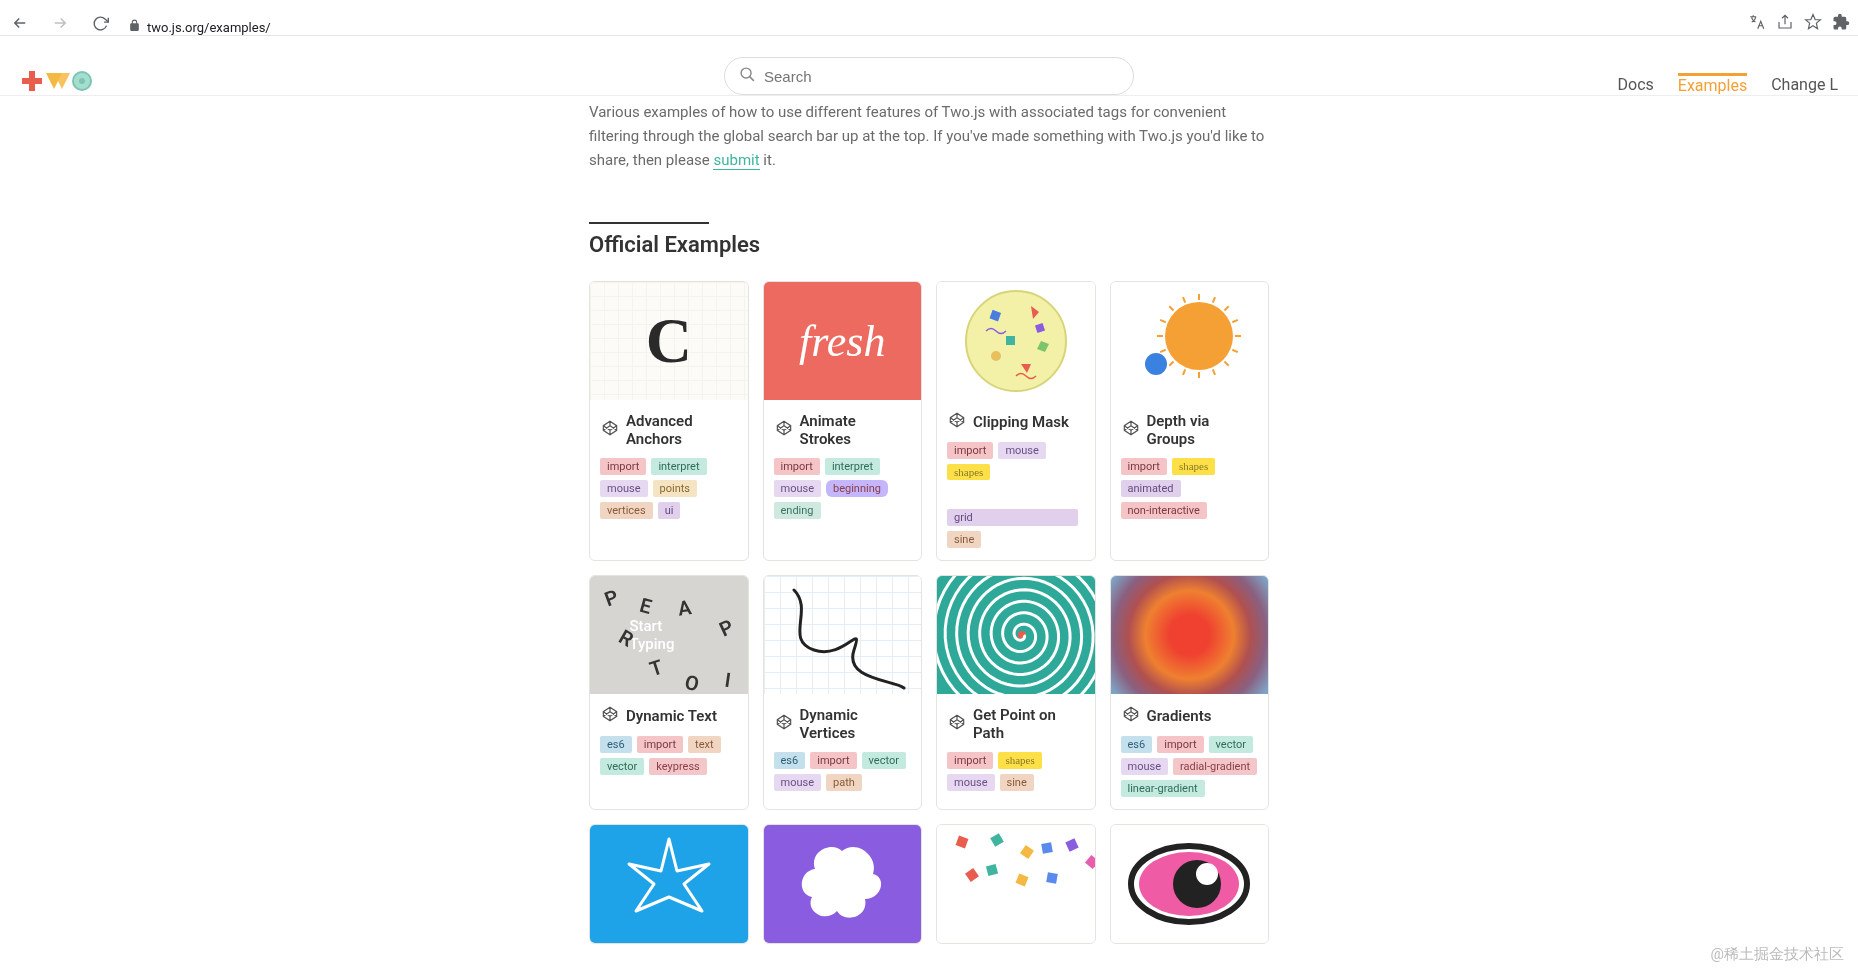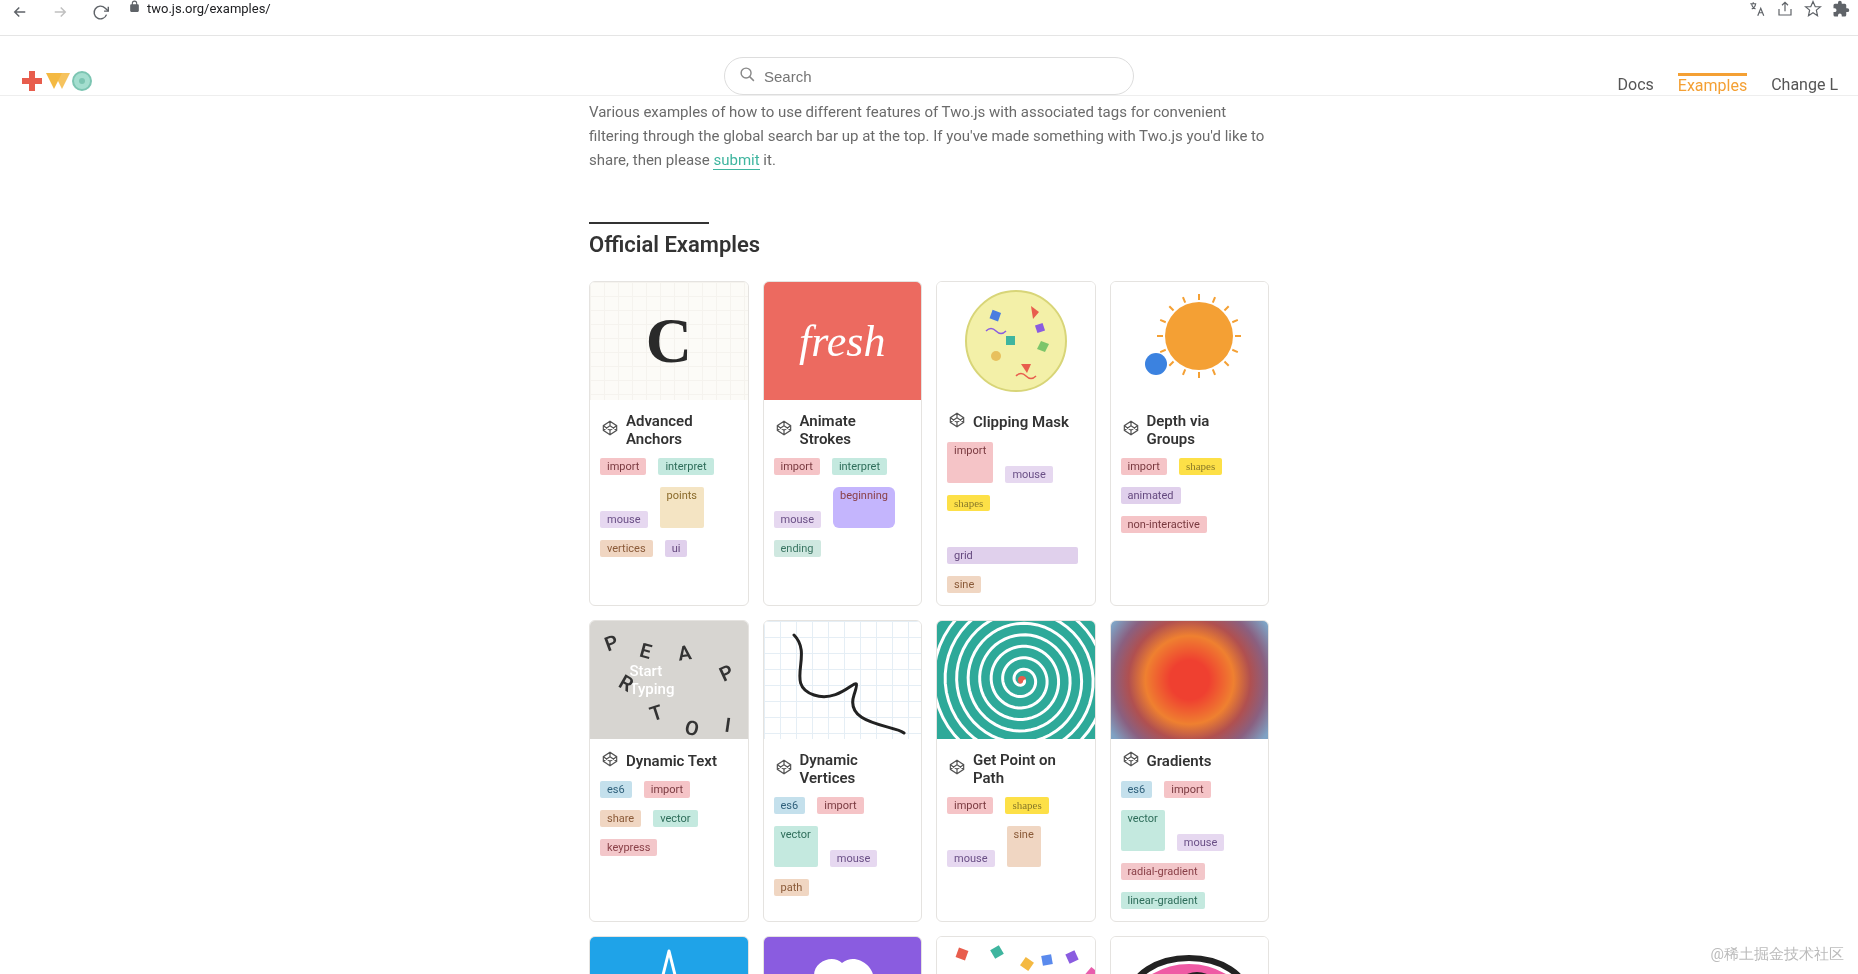--- a/index.html
+++ b/index.html
@@ -1,18 +1,18 @@
 <!DOCTYPE html>
 <html><head>
 <meta charset="utf-8">
 <style>
 * { box-sizing: border-box; margin: 0; padding: 0; }
 body { font-family: -apple-system, BlinkMacSystemFont, "Segoe UI", Roboto, sans-serif; background: #fff; color: #333; }
 
-.browser-bar { display: flex; align-items: flex-start; height: 36px; padding: 0 8px; border-bottom: 1px solid #e5e5e5; gap: 16px; }
+.browser-bar { display: flex; align-items: flex-end; height: 36px; padding: 0 8px; border-bottom: 1px solid #e5e5e5; gap: 16px; }
 .browser-bar .nav-btn { width: 24px; height: 24px; display:flex; align-items:center; justify-content:center; color:#5f6368; cursor:pointer; }
 .browser-bar .nav-btn.disabled { color:#c0c0c0; }
 .url-bar { display:flex; align-items:center; gap:6px; font-size:13px; color:#202124; flex:1; }
 .lock-icon { color:#5f6368; }
 .browser-right { display:flex; gap:10px; align-items:center; color:#5f6368; }
 
 .topbar { display:flex; align-items:flex-end; height:60px; padding:0 20px; border-bottom:1px solid #eee; position:relative;}
 .logo { display:flex; gap:0; align-items:center; }
 .searchbox { position:absolute; left:50%; transform:translateX(-50%); display:flex; align-items:center; width:410px; height:38px; border:1px solid #ddd; border-radius:22px; padding:0 14px; gap:8px; }
 .searchbox input { flex:1; border:none; outline:none; font-size:15px; background:transparent; }
@@ -25,25 +25,25 @@
 .intro a { color:#3fb59f; text-decoration:none; border-bottom:1px solid #3fb59f;}
 .section-divider { width:120px; height:2px; background:#333; margin-top:50px;}
 h2.section-title { font-size:22px; font-weight:600; margin-top:8px; color:#333; }
 
 .grid { display:grid; grid-template-columns: repeat(4, 1fr); gap:14px; margin-top:24px; }
 .card { border:1px solid #e5e3e0; border-radius:6px; overflow:hidden; display:flex; flex-direction:column; background:#fff; cursor:pointer;}
 .thumb { height:118px; display:flex; align-items:center; justify-content:center; position:relative; overflow:hidden;}
 .card-title-row { display:flex; align-items:center; gap:8px; padding:12px 12px 10px; }
 .codepen-icon { width:16px; height:16px; color:#555;}
 .card-title { font-size:15px; font-weight:600; color:#333; }
-.tags { display:flex; flex-wrap:wrap; gap:12px; padding: 0 10px 12px; }
+.tags { display:flex; flex-wrap:wrap; gap:5px; padding: 0 10px 12px; }
 .tag { font-size:11px; padding:2px 7px; border-radius:2px; }
 .tag.import { background:#f5c4c7; color:#7a3a40;}
 .tag.interpret { background:#c4e9df; color:#2e6d5a;}
-.tag.mouse { background:#e6d8f0; color:#6a4f86;margin-top:24px;}
+.tag.mouse { background:#e6d8f0; color:#6a4f86;}
 .tag.points { background:#f4e4c3; color:#8a6a2a;}
 .tag.vertices { background:#f0d6c2; color:#8a5a38;}
 .tag.ui { background:#e0d0ec; color:#65497f;}
 .tag.beginning { background:#c4b5fd; color:#8a4048;border-radius:6px;}
 .tag.ending { background:#cfe8e0; color:#3a7562;}
 .tag.shapes { background:#fde047; color:#8a7a2a;font-family:Liberation Serif, serif;}
 .tag.grid { background:#e0d0ec; color:#65497f;}
 .tag.sine { background:#f0d6c2; color:#8a5a38;}
 .tag.animated { background:#e0d0ec; color:#65497f;}
 .tag.non-interactive { background:#f5c4c7; color:#7a3a40;}
@@ -274,21 +274,21 @@
         </div>
     <div class="card-title-row">
       <span><svg class="codepen-icon" viewBox="0 0 24 24" fill="none" stroke="currentColor" stroke-width="1.8">
               <path d="M12 2L22 8.5v7L12 22 2 15.5v-7L12 2zM12 2v6.5M12 22v-6.5M2 8.5l10 7 10-7M2 15.5l10-7 10 7"></path>
             </svg></span>
       <span class="card-title">Dynamic Text</span>
     </div>
     <div class="tags">
       <span class="tag es6">es6</span>
           <span class="tag import">import</span>
-          <span class="tag text">share</span>
+          <span class="tag text">text</span>
           <span class="tag vector">vector</span>
           <span class="tag keypress">keypress</span>
     </div>
       </div>
       <div class="card">
     <div class="thumb t6">
           <svg width="160" height="110">
             <path d="M30 10 C 50 30, 20 60, 50 70 S 100 40, 90 70 S 130 100, 140 108" stroke="#222" stroke-width="3" fill="none" stroke-linecap="round"></path>
           </svg>
         </div>

